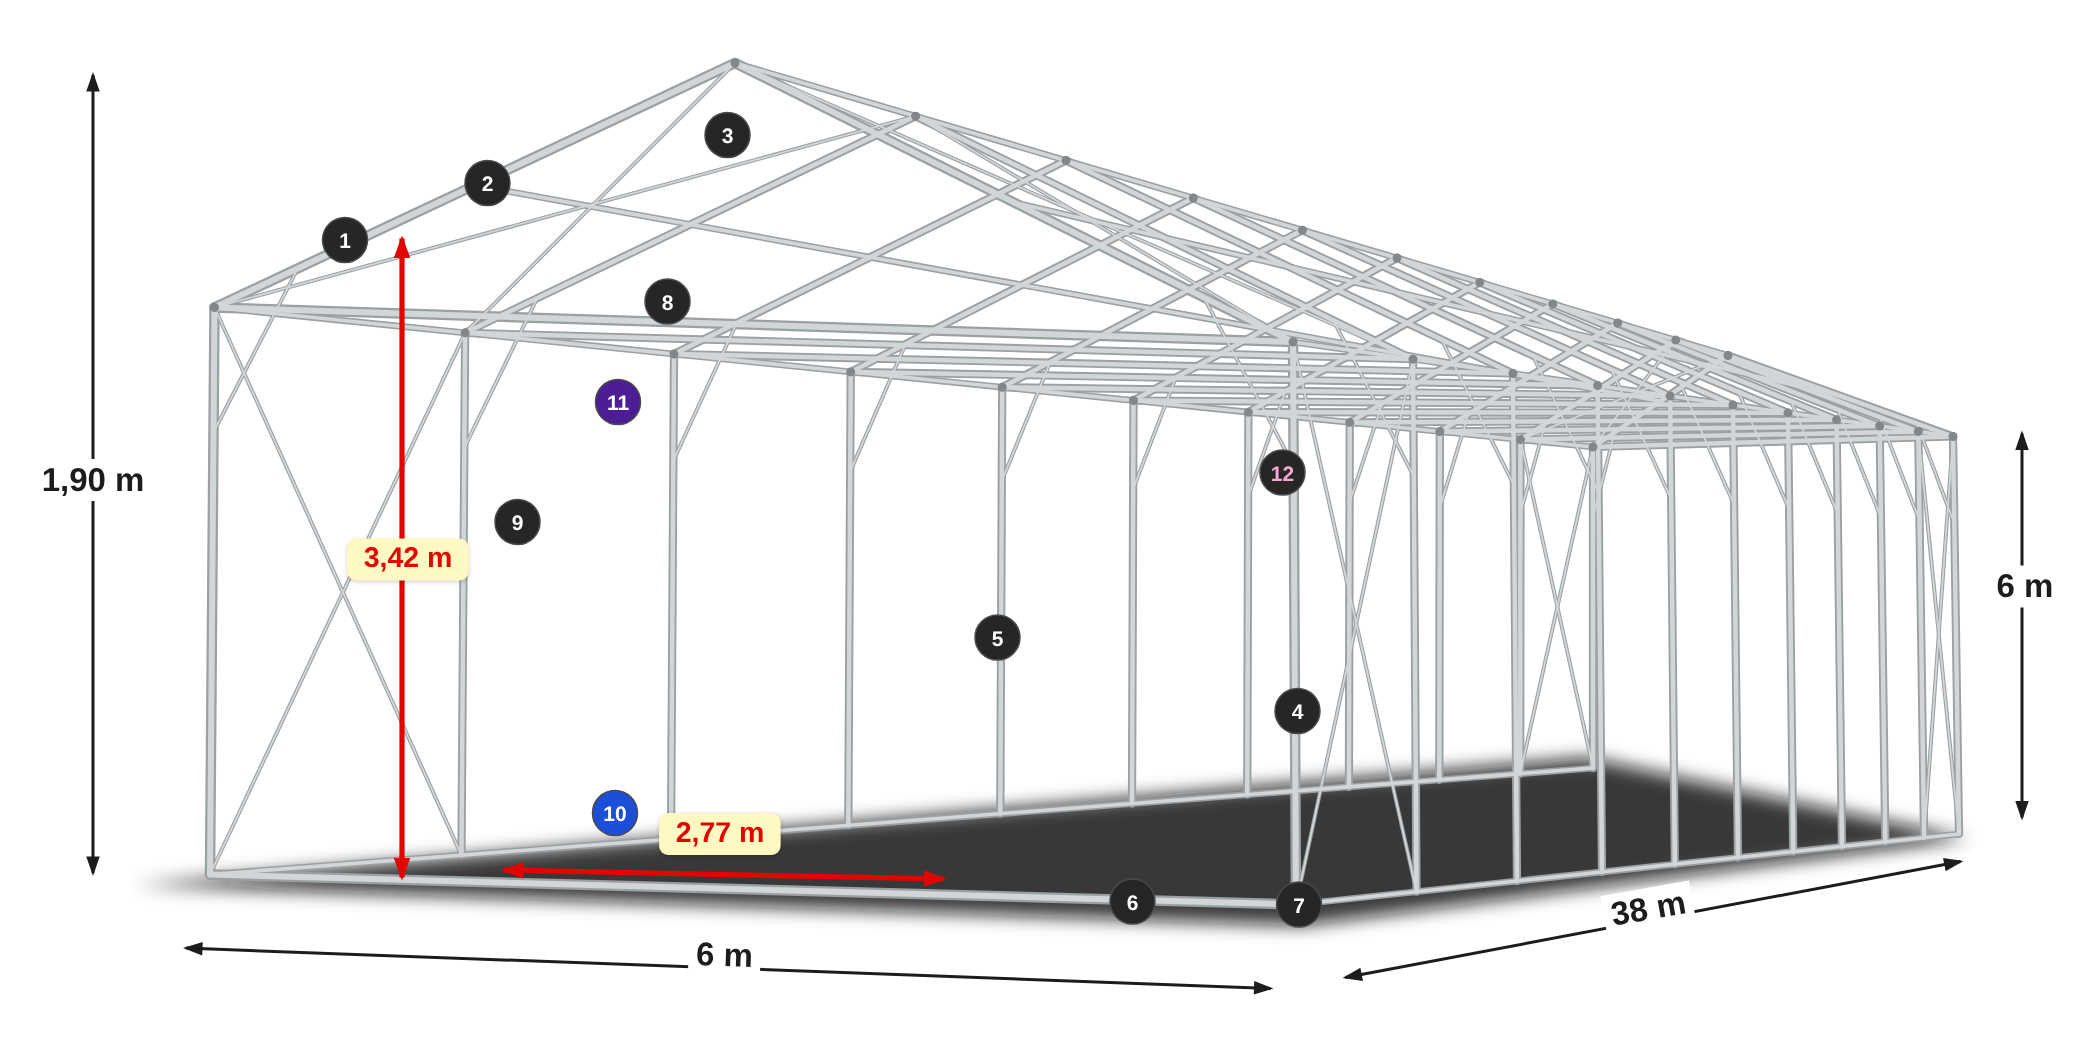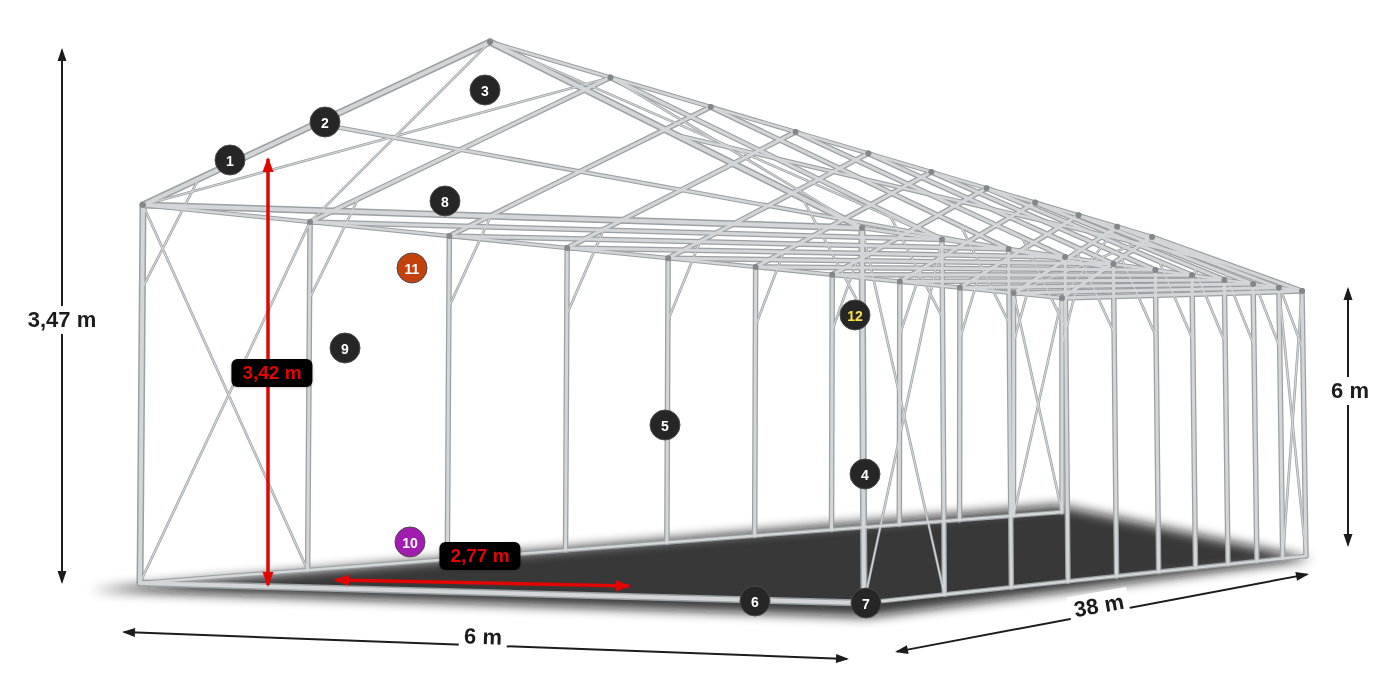--- a/index.html
+++ b/index.html
@@ -33,21 +33,21 @@
   }
   .dim-black{
     color:#1c1c1c;
     font-size:22px;
     background:#ffffff;
     padding:1px 5px;
   }
   .dim-red{
     color:#e10600;
     font-size:19px;
-    background:#000000;
+    background:#fef9c3;
     padding:3px 11px;
     border-radius:6px;
     box-shadow:0 1px 3px rgba(0,0,0,0.18);
   }
   #lbl-total-height{left:62px;top:320px;transform:translate(-50%,-50%);}
   #lbl-side-height{left:1350px;top:391px;transform:translate(-50%,-50%);}
   #lbl-width{left:483px;top:637px;transform:translate(-50%,-50%) rotate(2deg);}
   #lbl-length{left:1099px;top:606px;transform:translate(-50%,-50%) rotate(-10deg);}
   #lbl-inner-height{left:272px;top:373px;transform:translate(-50%,-50%);}
   #lbl-entrance-width{left:480px;top:556px;transform:translate(-50%,-50%);}
@@ -332,21 +332,21 @@
           <polygon points="268,157 262.5,172 273.5,172" stroke="none"></polygon>
         </g>
         <g fill="#e10600" stroke="#e10600">
           <line x1="335.99959200325975" y1="580.0403957980457" x2="629.0004079967403" y2="585.9596042019543" stroke-width="3.5"></line>
           <polygon points="631,586 615.8919715309264,591.1959095236218 616.1141484201776,580.1981535056934" stroke="none"></polygon>
           <polygon points="334,580 348.88585157982243,585.8018464943066 349.1080284690735,574.8040904763782" stroke="none"></polygon>
         </g>
       </g>
     </svg>
 
-  <div id="lbl-total-height" class="dim-label dim-black">3,47 m</div>
+  <div id="lbl-total-height" class="dim-label dim-black">1,90 m</div>
 
   <div id="lbl-inner-height" class="dim-label dim-red">3,42 m</div>
 
   <div id="lbl-side-height" class="dim-label dim-black">6 m</div>
 
   <div id="lbl-entrance-width" class="dim-label dim-red">2,77 m</div>
 
   <div id="lbl-width" class="dim-label dim-black">6 m</div>
 
   <div id="lbl-length" class="dim-label dim-black">38 m</div>
@@ -354,17 +354,17 @@
   <div id="callouts">
       <div class="badge" style="left: 230px; top: 160px; background: rgb(38, 38, 38); color: rgb(255, 255, 255);">1</div>
       <div class="badge" style="left: 325px; top: 122px; background: rgb(38, 38, 38); color: rgb(255, 255, 255);">2</div>
       <div class="badge" style="left: 485px; top: 90px; background: rgb(38, 38, 38); color: rgb(255, 255, 255);">3</div>
       <div class="badge" style="left: 865px; top: 474px; background: rgb(38, 38, 38); color: rgb(255, 255, 255);">4</div>
       <div class="badge" style="left: 665px; top: 425px; background: rgb(38, 38, 38); color: rgb(255, 255, 255);">5</div>
       <div class="badge" style="left: 755px; top: 601px; background: rgb(38, 38, 38); color: rgb(255, 255, 255);">6</div>
       <div class="badge" style="left: 866px; top: 603px; background: rgb(38, 38, 38); color: rgb(255, 255, 255);">7</div>
       <div class="badge" style="left: 445px; top: 201px; background: rgb(38, 38, 38); color: rgb(255, 255, 255);">8</div>
       <div class="badge" style="left: 345px; top: 348px; background: rgb(38, 38, 38); color: rgb(255, 255, 255);">9</div>
-      <div class="badge" style="left: 410px; top: 542px; background: #a21caf; color: rgb(255, 255, 255);">10</div>
-      <div class="badge" style="left: 412px; top: 268px; background: #c2410c; color: rgb(255, 255, 255);">11</div>
-      <div class="badge" style="left: 855px; top: 315px; background: rgb(38, 38, 38); color: #fde047;">12</div>
+      <div class="badge" style="left: 410px; top: 542px; background: #1d4ed8; color: rgb(255, 255, 255);">10</div>
+      <div class="badge" style="left: 412px; top: 268px; background: #4c1d95; color: rgb(255, 255, 255);">11</div>
+      <div class="badge" style="left: 855px; top: 315px; background: rgb(38, 38, 38); color: #f9a8d4;">12</div>
     </div>
 </div>
 
 </body></html>

